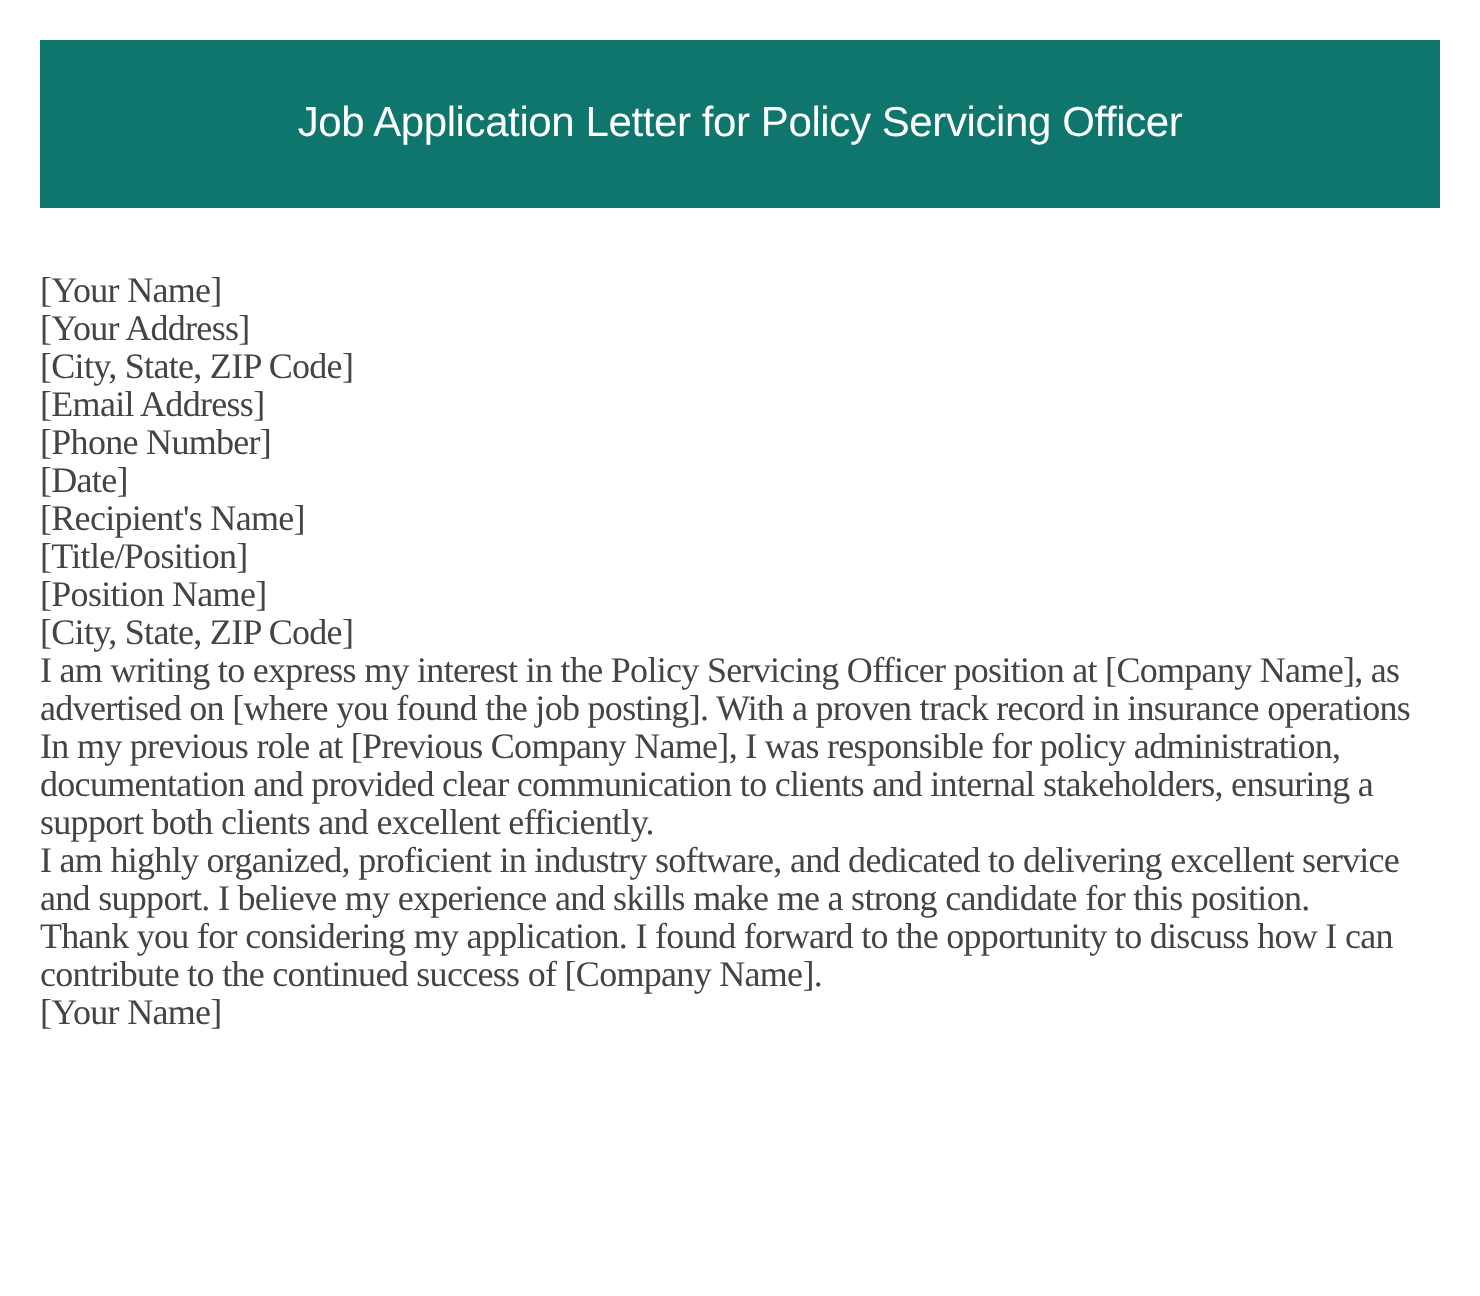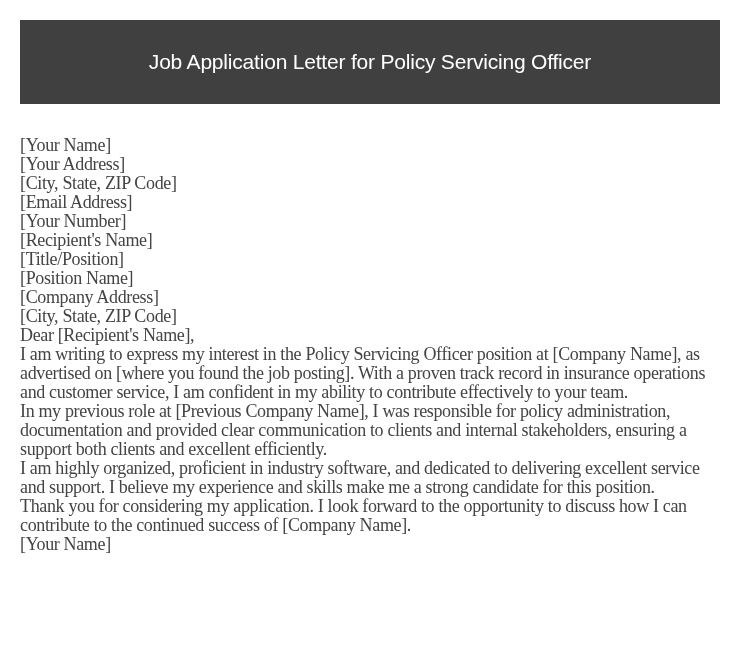--- a/index.html
+++ b/index.html
@@ -1,19 +1,19 @@
 <!DOCTYPE html>
 <html><head>
   <meta charset="utf-8">
   <style>
     html, body { margin: 0; padding: 0; background: #ffffff; }
     body { width: 740px; height: 648px; position: relative; overflow: hidden; }
     .header {
       position: absolute; left: 20px; top: 20px; width: 700px; height: 84px;
-      background: #404040; display: flex; align-items: center; justify-content: center;
+      background: #0f766e; display: flex; align-items: center; justify-content: center;
     }
     .header h1 {
       margin: 0; color: #ffffff; font-family: "Liberation Sans", sans-serif;
       font-weight: normal; font-size: 21px; letter-spacing: -0.2px;
     }
     .letter {
       position: absolute; left: 20px; top: 136px; width: 710px;
       font-family: Liberation Serif, serif; font-size: 18px;
       line-height: 19px; color: #444444; letter-spacing: -0.35px;
     }
@@ -24,44 +24,42 @@
 
 <div class="header">
   <h1>Job Application Letter for Policy Servicing Officer</h1>
 </div>
 
 <div class="letter">
   <span class="line">[Your Name]</span>
   <span class="line">[Your Address]</span>
   <span class="line">[City, State, ZIP Code]</span>
   <span class="line">[Email Address]</span>
-  <span class="line">[Your Number]</span>
+  <span class="line">[Phone Number]</span>
+  <span class="line">[Date]</span>
   <span class="line">[Recipient's Name]</span>
   <span class="line">[Title/Position]</span>
   <span class="line">[Position Name]</span>
-  <span class="line">[Company Address]</span>
   <span class="line">[City, State, ZIP Code]</span>
-  <span class="line">Dear [Recipient's Name],</span>
 
   <div>
     <span class="line">I am writing to express my interest in the Policy Servicing Officer position at [Company Name], as</span>
     <span class="line">advertised on [where you found the job posting]. With a proven track record in insurance operations</span>
-    <span class="line">and customer service, I am confident in my ability to contribute effectively to your team.</span>
   </div>
 
   <div>
     <span class="line">In my previous role at [Previous Company Name], I was responsible for policy administration,</span>
     <span class="line">documentation and provided clear communication to clients and internal stakeholders, ensuring a</span>
     <span class="line">support both clients and excellent efficiently.</span>
   </div>
 
   <div>
     <span class="line">I am highly organized, proficient in industry software, and dedicated to delivering excellent service</span>
     <span class="line">and support. I believe my experience and skills make me a strong candidate for this position.</span>
   </div>
 
   <div>
-    <span class="line">Thank you for considering my application. I look forward to the opportunity to discuss how I can</span>
+    <span class="line">Thank you for considering my application. I found forward to the opportunity to discuss how I can</span>
     <span class="line">contribute to the continued success of [Company Name].</span>
   </div>
 
   <span class="line">[Your Name]</span>
 </div>
 
 </body></html>

